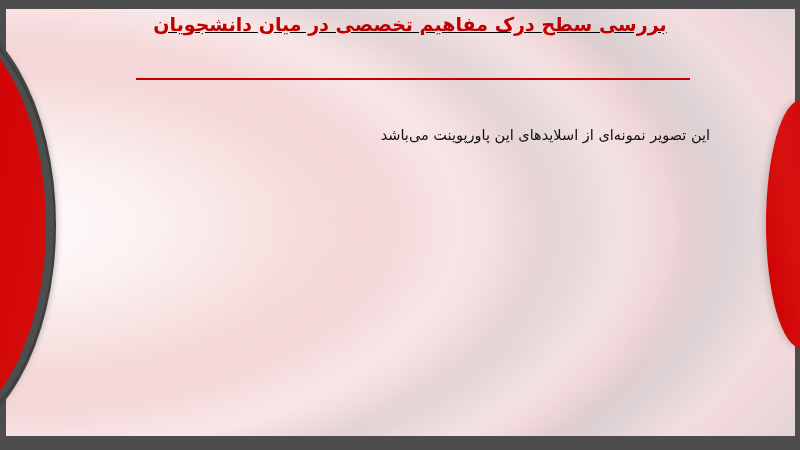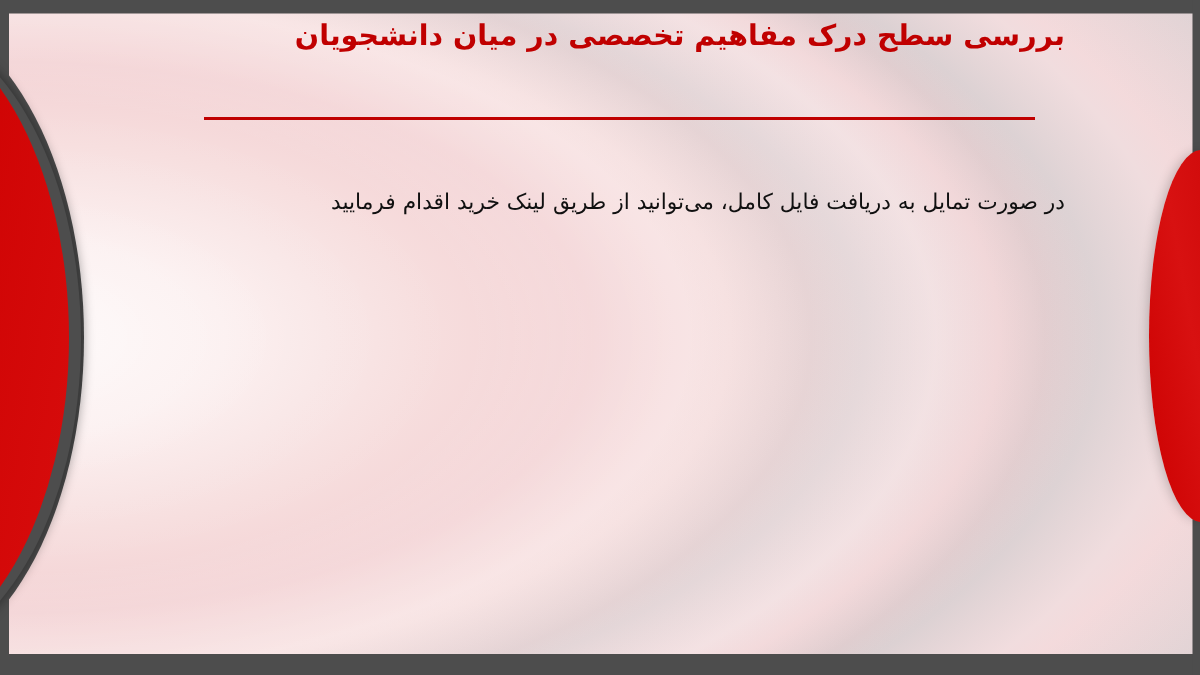--- a/index.html
+++ b/index.html
@@ -125,21 +125,23 @@
     background: linear-gradient(260deg, #c90505 0%, #d81111 55%, #cc0000 100%);
     box-shadow: -3px 0 8px -2px rgba(0,0,0,0.22);
     z-index: 5;
   }
 
   
   .title-block {
     position: absolute;
     left: 110px; top: 10px;
     width: 600px;
+    text-align: center;
     z-index: 6;
+    text-decoration: underline;
   }
   .title-line {
     color: #c00000;
     font-size: 19px;
     font-weight: bold;
     line-height: 29px;
     white-space: nowrap;
     direction: rtl;
   }
   .title-rule {
@@ -184,16 +186,16 @@
   <div class="ellipse-left-shadow"></div>
   <div class="ellipse-left"></div>
   <div class="ellipse-right"></div>
 
   <div class="title-block">
     <div class="title-line">بررسی سطح درک مفاهیم تخصصی در میان دانشجویان</div>
   </div>
   <div class="title-rule"></div>
 
   <div class="body-block">
-    <div class="body-line">در صورت تمایل به دریافت فایل کامل، می‌توانید از طریق لینک خرید اقدام فرمایید</div>
+    <div class="body-line">این تصویر نمونه‌ای از اسلایدهای این پاورپوینت می‌باشد</div>
   </div>
 
 </div>
 
 </body></html>

